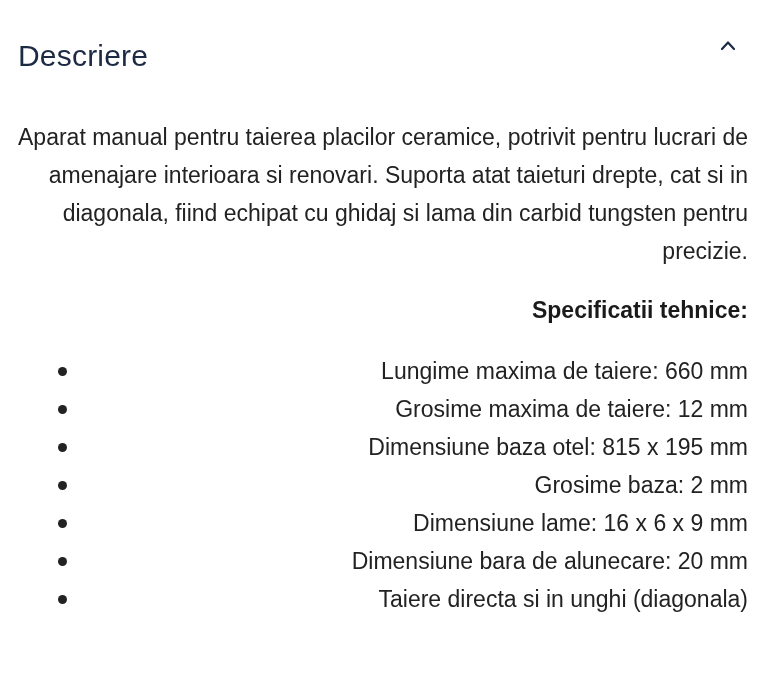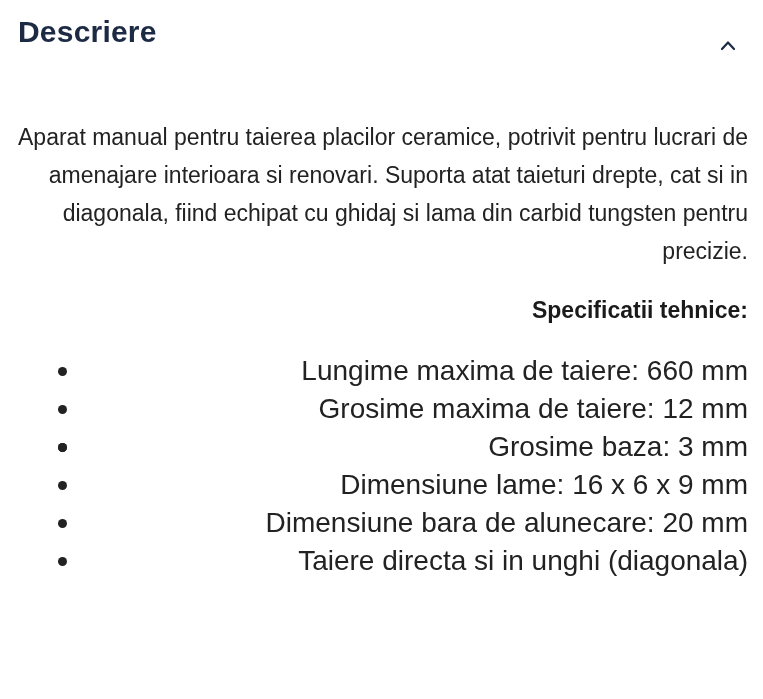--- a/index.html
+++ b/index.html
@@ -23,26 +23,26 @@
       position: absolute;
       left: 0;
       top: 0;
       width: 763px;
       height: 90px;
       cursor: pointer;
     }
     .title {
       position: absolute;
       left: 18px;
-      top: 12px;
+      top: 36px;
       font-size: 30px;
       line-height: 40px;
       color: #1c2a44;
       letter-spacing: 0.2px;
-      font-weight: 700;
+      font-weight: 400;
     }
     .chevron {
       position: absolute;
       left: 719px;
       top: 38px;
       width: 18px;
       height: 14px;
     }
     .chevron svg { display: block; }
     .body {
@@ -66,21 +66,21 @@
       color: #1a1a1a;
     }
     .spec-list {
       list-style: none;
       margin: 26px 0 0 0;
       padding: 0;
     }
     .spec-item {
       position: relative;
       padding-left: 69px;
-      font-size: 28px;
+      font-size: 23px;
       line-height: 38px;
       color: #222222;
       white-space: nowrap;
     }
     .bullet {
       position: absolute;
       left: 40px;
       top: 15px;
       width: 9px;
       height: 9px;
@@ -110,24 +110,25 @@
       <li class="spec-item">
         <span class="bullet"></span>
         <span>Lungime maxima de taiere: 660 mm</span>
       </li>
       <li class="spec-item">
         <span class="bullet"></span>
         <span>Grosime maxima de taiere: 12 mm</span>
       </li>
       <li class="spec-item">
         <span class="bullet"></span>
+        <span>Dimensiune baza otel: 815 x 195 mm</span>
       </li>
       <li class="spec-item">
         <span class="bullet"></span>
-        <span>Grosime baza: 3 mm</span>
+        <span>Grosime baza: 2 mm</span>
       </li>
       <li class="spec-item">
         <span class="bullet"></span>
         <span>Dimensiune lame: 16 x 6 x 9 mm</span>
       </li>
       <li class="spec-item">
         <span class="bullet"></span>
         <span>Dimensiune bara de alunecare: 20 mm</span>
       </li>
       <li class="spec-item">

